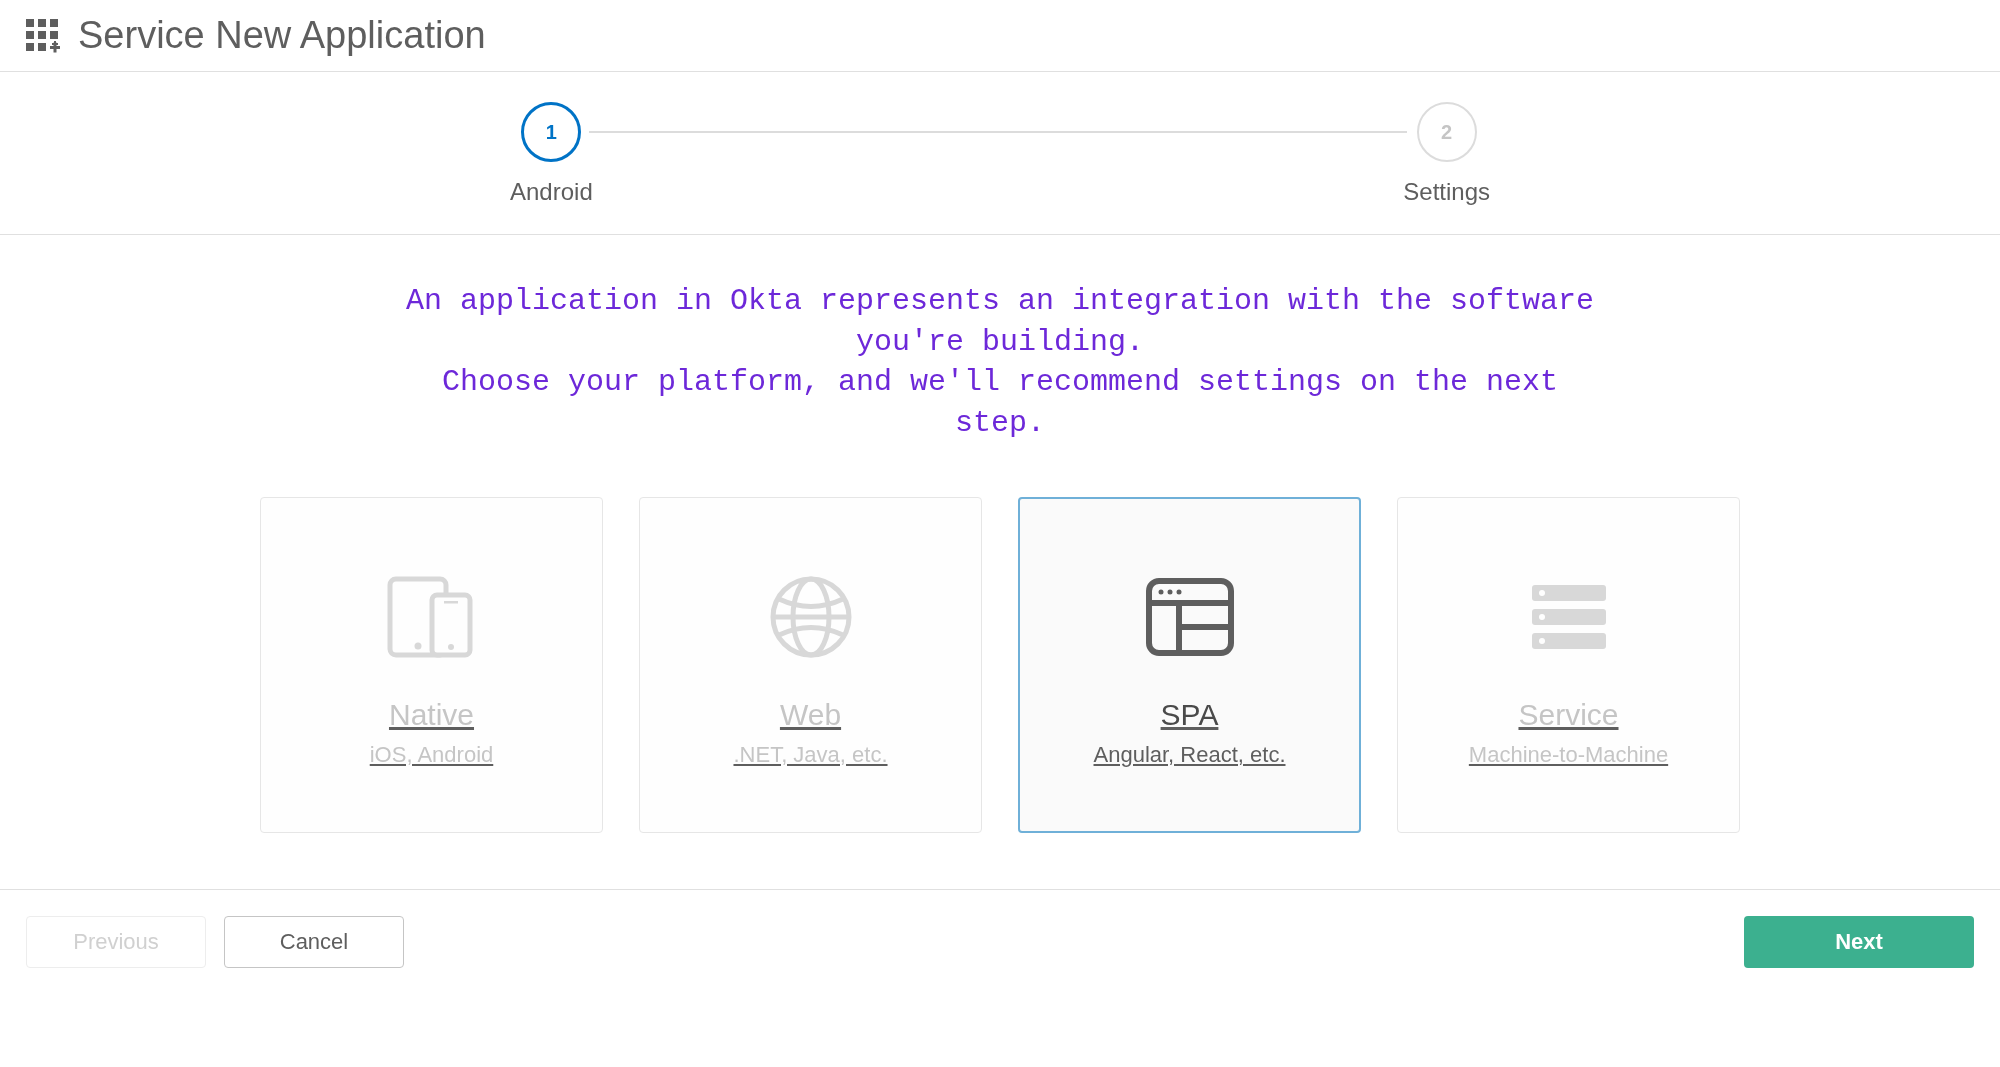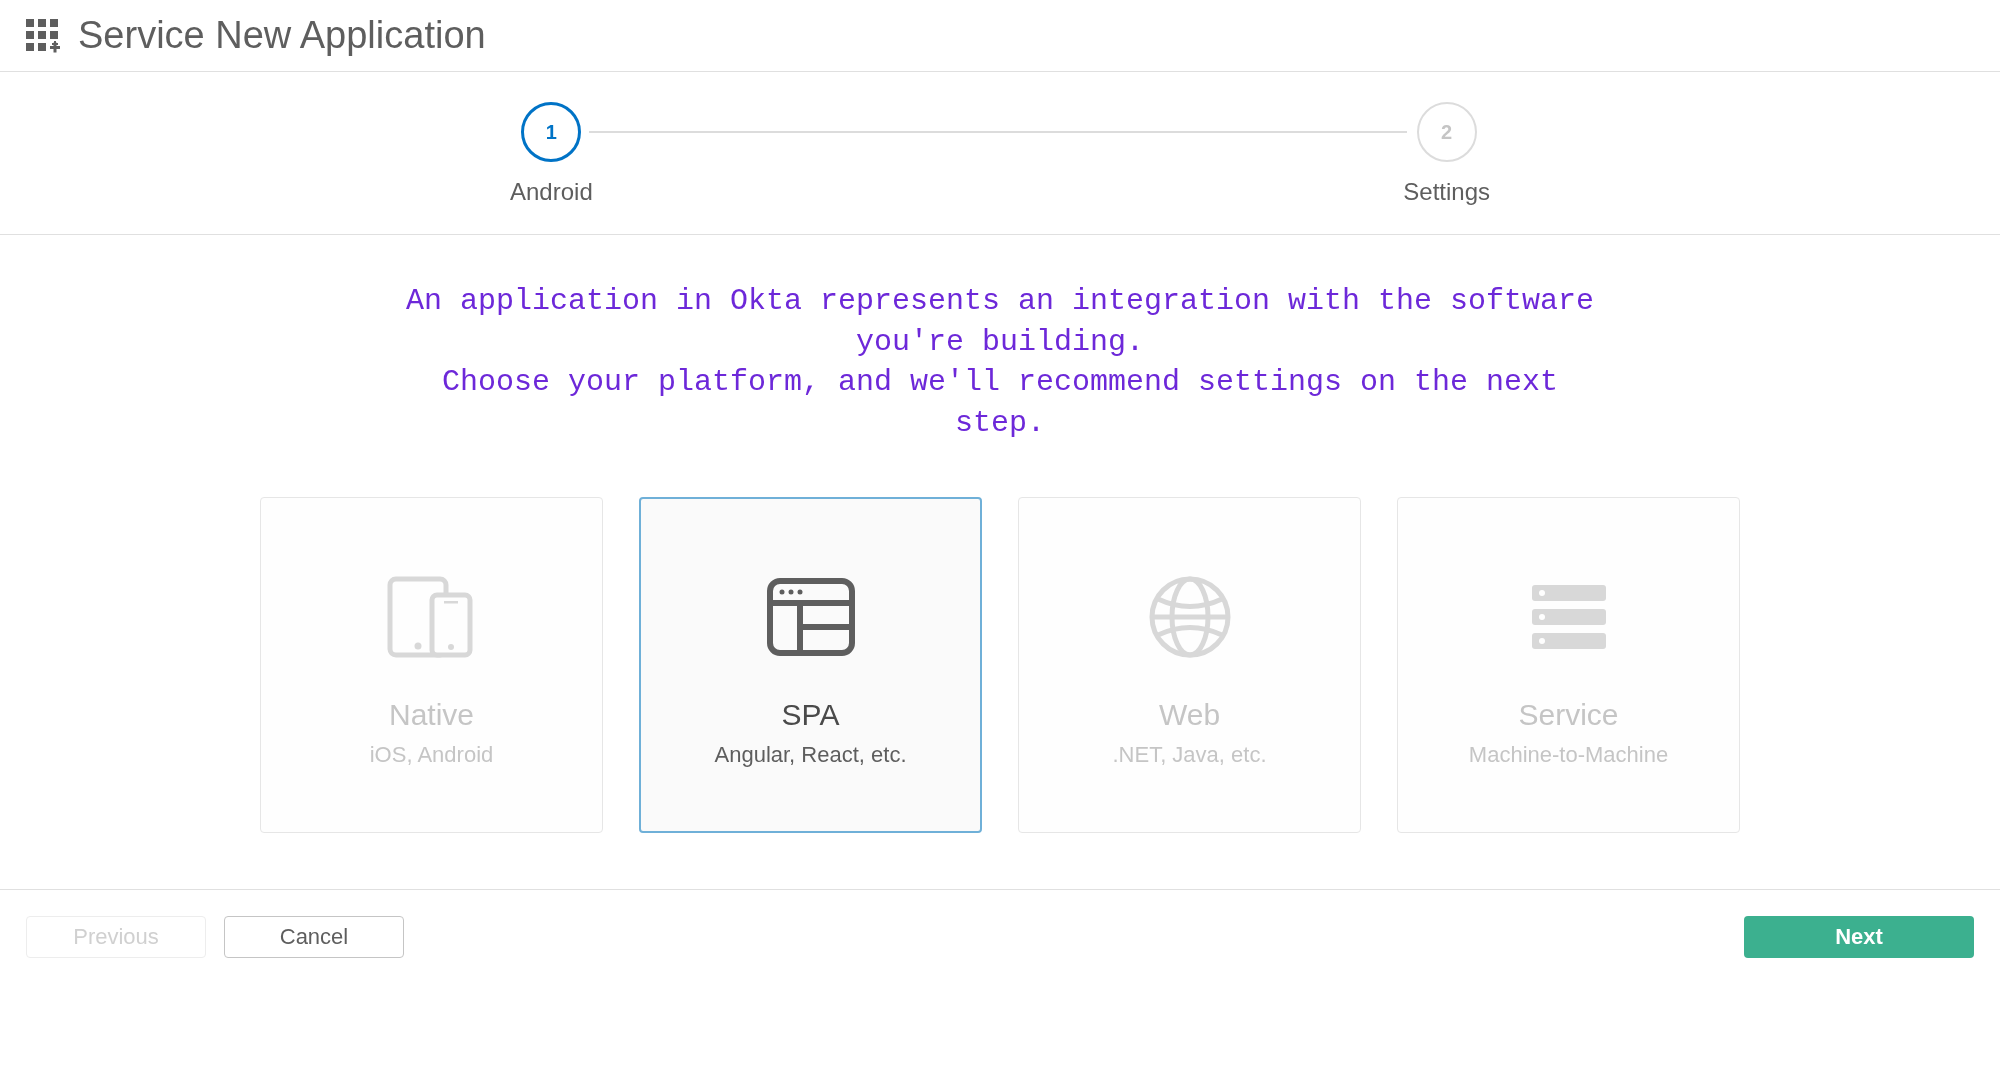--- a/index.html
+++ b/index.html
@@ -98,20 +98,21 @@
       line-height: 1.35;
       color: #6d28d9;
       font-weight: 400;
       font-family: Liberation Mono, monospace;
     }
     .cards-section {
       display: flex;
       justify-content: center;
       gap: 36px;
       padding: 26px 40px 56px;
+      text-decoration: underline;
     }
     .platform-card {
       width: 343px;
       height: 336px;
       border: 1px solid #e6e6e6;
       border-radius: 4px;
       display: flex;
       flex-direction: column;
       align-items: center;
       justify-content: center;
@@ -146,21 +147,21 @@
     .platform-card.selected .card-subtitle {
       color: #5e5e5e;
     }
     .footer {
       display: flex;
       align-items: center;
       padding: 26px 26px;
       gap: 18px;
     }
     .btn {
-      height: 42px;
+      height: 52px;
       padding: 0 36px;
       font-size: 22px;
       border-radius: 4px;
       cursor: pointer;
       display: flex;
       align-items: center;
       justify-content: center;
       min-width: 180px;
     }
     .btn-previous {
@@ -244,52 +245,52 @@
           <circle cx="34" cy="73" r="3.5" fill="#d8d8d8"></circle>
           <rect x="48" y="22" width="38" height="60" rx="5" fill="#fefefe" stroke="#d8d8d8" stroke-width="5"></rect>
           <circle cx="67" cy="74" r="3" fill="#d8d8d8"></circle>
           <rect x="60" y="28" width="14" height="2.5" fill="#d8d8d8"></rect>
         </svg>
       </div>
       <div class="card-title">Native</div>
       <div class="card-subtitle">iOS, Android</div>
     </div>
 
+    <div class="platform-card">
+      <div class="card-icon-wrap">
+        <svg width="86" height="86" viewBox="0 0 86 86">
+          <circle cx="43" cy="43" r="38" fill="none" stroke="#d8d8d8" stroke-width="5"></circle>
+          <ellipse cx="43" cy="43" rx="18" ry="38" fill="none" stroke="#d8d8d8" stroke-width="5"></ellipse>
+          <line x1="5" y1="43" x2="81" y2="43" stroke="#d8d8d8" stroke-width="5"></line>
+          <path d="M 11 25 Q 43 40 75 25" fill="none" stroke="#d8d8d8" stroke-width="5"></path>
+          <path d="M 11 61 Q 43 46 75 61" fill="none" stroke="#d8d8d8" stroke-width="5"></path>
+        </svg>
+      </div>
+      <div class="card-title">Web</div>
+      <div class="card-subtitle">.NET, Java, etc.</div>
+    </div>
+
     <div class="platform-card selected">
       <div class="card-icon-wrap">
         <svg width="90" height="80" viewBox="0 0 90 80">
           <rect x="4" y="4" width="82" height="72" rx="10" fill="none" stroke="#5e5e5e" stroke-width="6"></rect>
           <line x1="4" y1="26" x2="86" y2="26" stroke="#5e5e5e" stroke-width="6"></line>
           <line x1="34" y1="26" x2="34" y2="76" stroke="#5e5e5e" stroke-width="6"></line>
           <line x1="34" y1="50" x2="86" y2="50" stroke="#5e5e5e" stroke-width="6"></line>
           <circle cx="16" cy="15" r="2.5" fill="#5e5e5e"></circle>
           <circle cx="25" cy="15" r="2.5" fill="#5e5e5e"></circle>
           <circle cx="34" cy="15" r="2.5" fill="#5e5e5e"></circle>
         </svg>
       </div>
       <div class="card-title">SPA</div>
       <div class="card-subtitle">Angular, React, etc.</div>
     </div>
 
     <div class="platform-card">
       <div class="card-icon-wrap">
-        <svg width="86" height="86" viewBox="0 0 86 86">
-          <circle cx="43" cy="43" r="38" fill="none" stroke="#d8d8d8" stroke-width="5"></circle>
-          <ellipse cx="43" cy="43" rx="18" ry="38" fill="none" stroke="#d8d8d8" stroke-width="5"></ellipse>
-          <line x1="5" y1="43" x2="81" y2="43" stroke="#d8d8d8" stroke-width="5"></line>
-          <path d="M 11 25 Q 43 40 75 25" fill="none" stroke="#d8d8d8" stroke-width="5"></path>
-          <path d="M 11 61 Q 43 46 75 61" fill="none" stroke="#d8d8d8" stroke-width="5"></path>
-        </svg>
-      </div>
-      <div class="card-title">Web</div>
-      <div class="card-subtitle">.NET, Java, etc.</div>
-    </div>
-
-    <div class="platform-card">
-      <div class="card-icon-wrap">
         <svg width="90" height="80" viewBox="0 0 90 80">
           <rect x="8" y="8" width="74" height="16" rx="3" fill="#d8d8d8"></rect>
           <rect x="8" y="32" width="74" height="16" rx="3" fill="#d8d8d8"></rect>
           <rect x="8" y="56" width="74" height="16" rx="3" fill="#d8d8d8"></rect>
           <circle cx="18" cy="16" r="3" fill="#fefefe"></circle>
           <circle cx="18" cy="40" r="3" fill="#fefefe"></circle>
           <circle cx="18" cy="64" r="3" fill="#fefefe"></circle>
         </svg>
       </div>
       <div class="card-title">Service</div>

